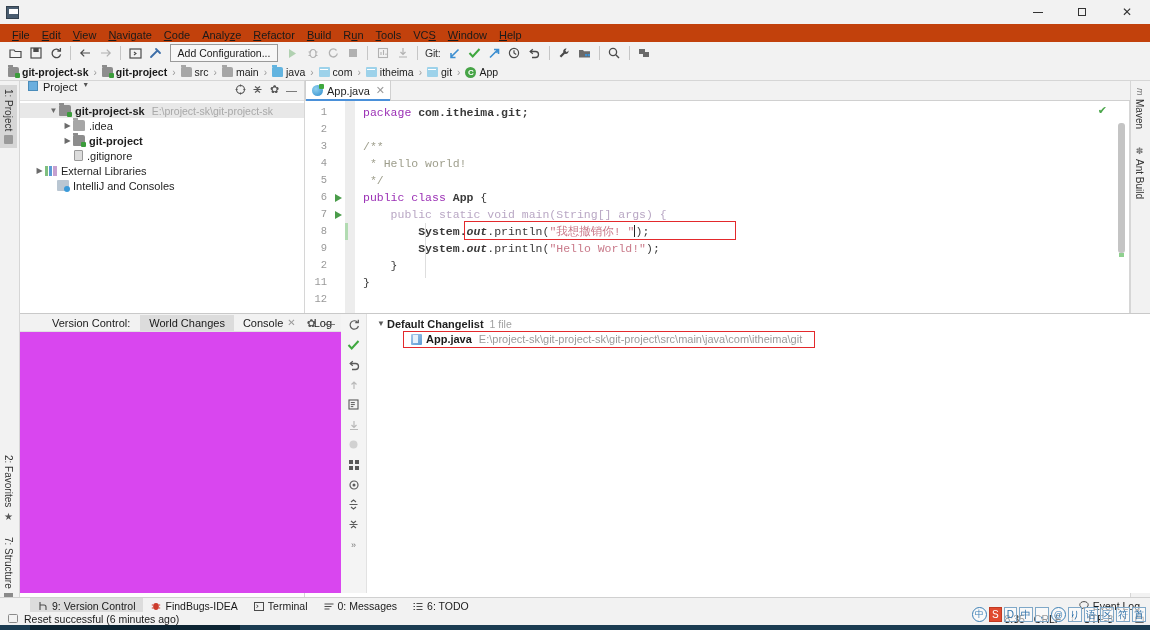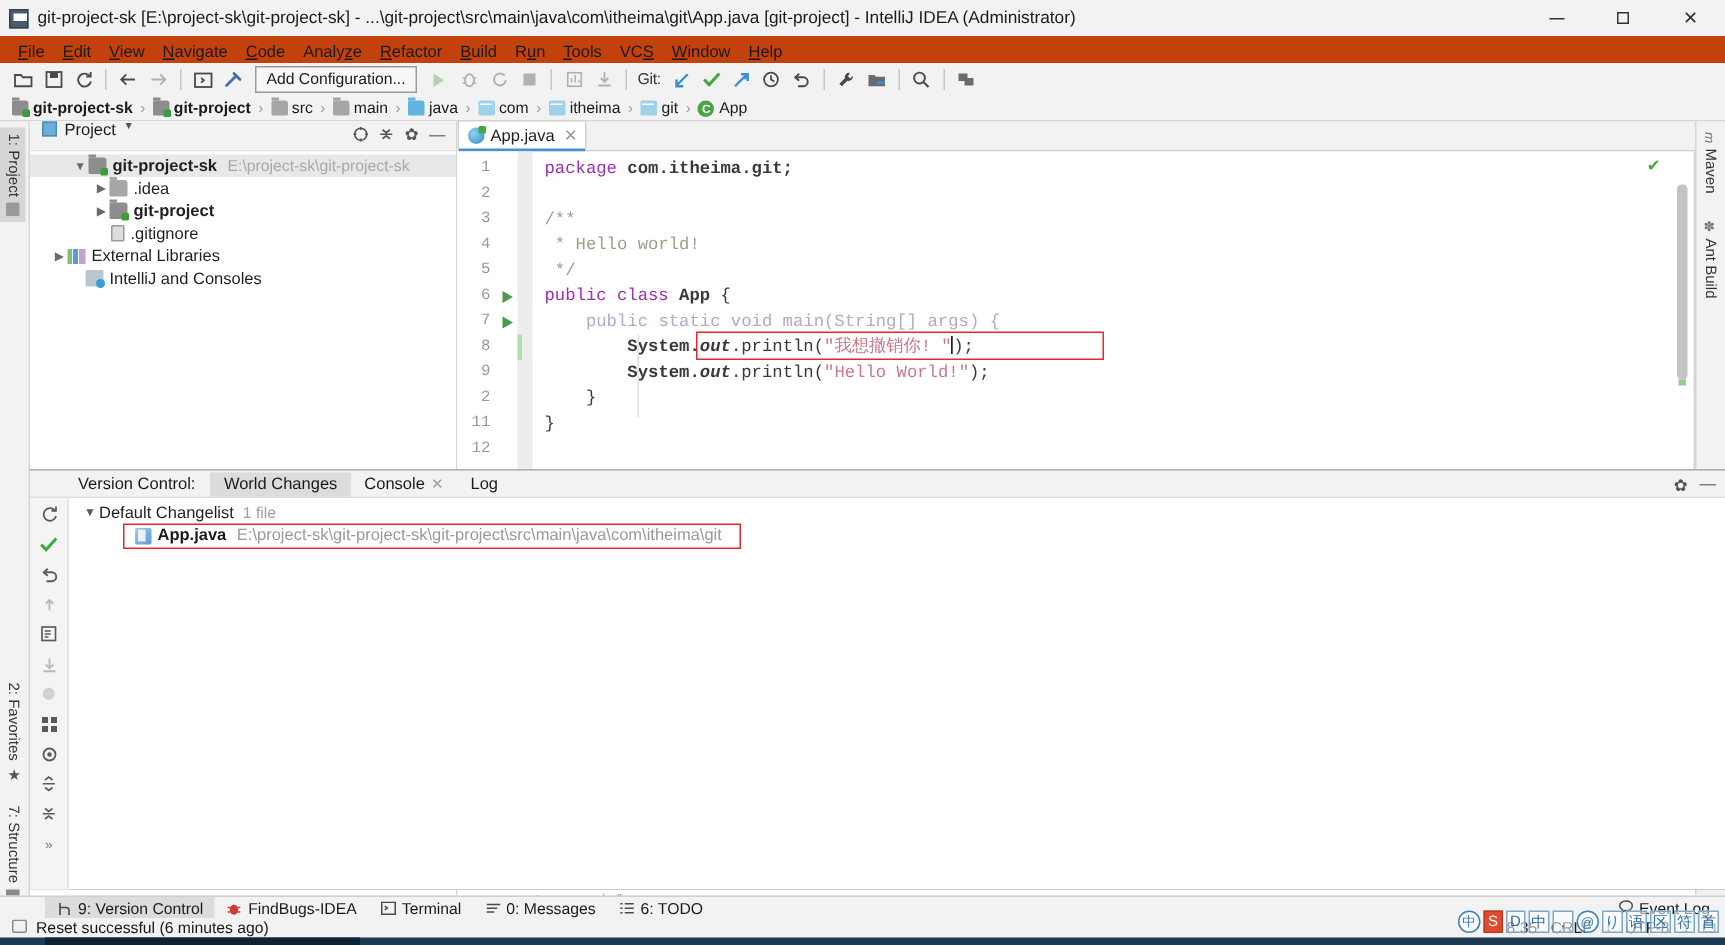--- a/index.html
+++ b/index.html
@@ -161,39 +161,39 @@
           padding-left:50px; font-size:10.5px; color:#3a3a3a; gap:5px; }
   .bcsep{ color:#9a9a9a; font-size:9px; }
 
   
   .rightrail{ width:20px; background:#f2f2f2; border-left:1px solid #d6d6d6; position:relative; flex:0 0 20px;}
   .rr-item{ position:absolute; left:0; writing-mode:vertical-rl; font-size:10px; color:#333;
             padding:3px 3px; display:flex; align-items:center; gap:3px; white-space:nowrap; }
 
   
   .vcpanel{ position:absolute; left:20px; right:0; top:313px; height:280px;
-            background:#14532d; border-top:1px solid #c9c9c9; display:flex; flex-direction:column; }
+            background:#d946ef; border-top:1px solid #c9c9c9; display:flex; flex-direction:row; }
   .vchead{ height:18px; background:#f2f2f2; display:flex; align-items:center; padding-left:32px;
            gap:0px; border-bottom:1px solid #e0e0e0; position:relative;}
   .vclabel{ font-size:11px; color:#1a1a1a; margin-right:10px; }
   .vctab{ font-size:11px; color:#1a1a1a; padding:2px 9px; display:flex;align-items:center;gap:4px; }
   .vctab.active{ background:#dcdcdc; }
   .vctab .x{ color:#9a9a9a; font-size:10px; }
   .vchead .right{ position:absolute; right:6px; top:0; height:18px; display:flex; align-items:center; gap:8px;}
   .vchead .right span{ color:#555; font-size:11px; }
 
   .vcbody{ flex:1; display:flex; background:#fff; }
   .vcrail{ width:26px; background:#f4f4f4; border-right:1px solid #e2e2e2; padding-top:3px;
            display:flex; flex-direction:column; align-items:center; gap:5px; flex:0 0 26px; }
   .vcrail .ri{ width:18px;height:15px; display:flex;align-items:center;justify-content:center;
                color:#5a5a5a; font-size:11px; }
   .vccontent{ flex:1; padding-top:2px; position:relative; }
   .chrow{ height:15px; display:flex; align-items:center; font-size:11px; padding-left:8px; }
   .chrow .ar{ width:12px; text-align:center; color:#5a5a5a; font-size:8px; }
-  .chtitle{ font-weight:normal; }
+  .chtitle{ font-weight:bold; }
   .chcount{ color:#a0a0a0; margin-left:6px; font-size:10.5px; }
   .filerow{ height:16px; display:flex; align-items:center; font-size:11px; padding-left:44px;
             position:relative; }
   .jfile-icon{ width:11px;height:11px;margin-right:4px;flex:0 0 11px;
      background:linear-gradient(135deg,#a8c8e8,#5b9bd5); border-radius:1px; position:relative;}
   .jfile-icon:after{content:"";position:absolute;left:2px;top:1px;width:5px;height:8px;background:#e8f2fb;}
   .fname{ font-weight:bold; color:#1a1a1a; }
   .fpath{ color:#9a9a9a; margin-left:7px; }
 
   
@@ -222,21 +222,20 @@
              align-items:center;justify-content:center;font-size:9px;color:#3b7fb5;background:rgba(255,255,255,.5);}
   .imered{ background:#e04a2f; color:#fff; border-color:#c03a22; }
 </style>
 </head>
 <body>
 
 <div id="app">
 
   <div class="titlebar">
     <div class="tb-icon"></div>
-    <div class="tb-title">git-project-sk [E:\project-sk\git-project-sk] - ...\git-project\src\main\java\com\itheima\git\App.java [git-project] - IntelliJ IDEA (Administrator)</div>
     <div class="winbtns">
       <div class="winbtn">
           <span class="dash"></span>
         </div>
       <div class="winbtn">
           <span class="sq"></span>
         </div>
       <div class="winbtn close">✕</div>
     </div>
   </div>

